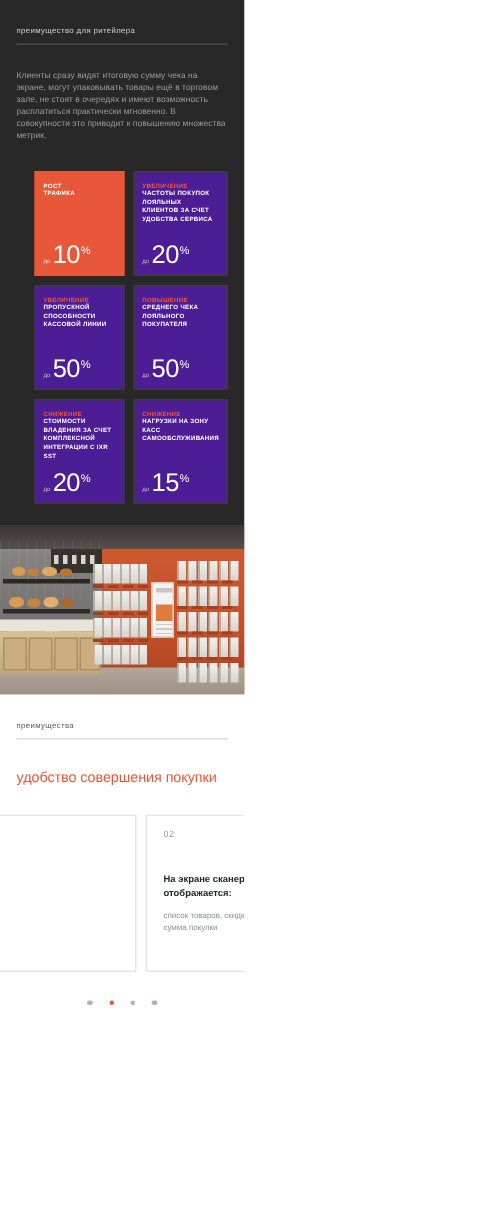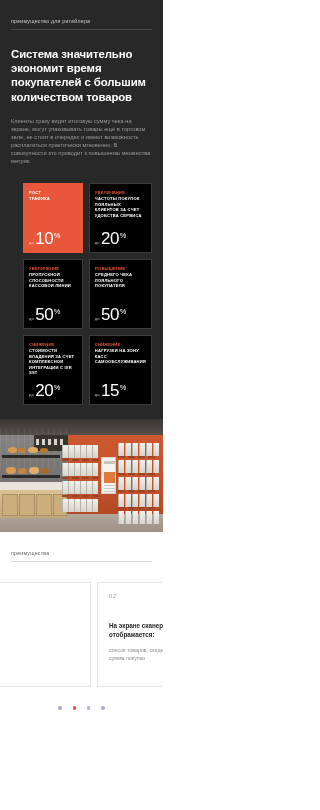--- a/index.html
+++ b/index.html
@@ -63,21 +63,21 @@
     gap: 6px;
     padding-left: 12px;
   }
   .stat-card {
     border: 1px solid #3c3c3c;
     box-sizing: border-box;
     padding: 6px 5px 5px 5px;
     min-height: 70px;
     display: flex;
     flex-direction: column;
-    background: #000000;
+    background: #4c1d95;
   }
   .stat-card.accent {
     background: #e8573a;
     border-color: #e8573a;
   }
   .stat-label {
     font-size: 4.1px;
     line-height: 5.6px;
     font-weight: 700;
     letter-spacing: 0.2px;
@@ -328,21 +328,20 @@
 </head>
 <body>
 
 <div class="page">
 
   <section class="dark-section">
 
     <div class="eyebrow">преимущество для ритейлера</div>
     <div class="eyebrow-rule"></div>
 
-    <h1 class="headline">Система значительно экономит время покупателей с большим количеством товаров</h1>
 
     <p class="body-copy">Клиенты сразу видят итоговую сумму чека на экране, могут упаковывать товары ещё в торговом зале, не стоят в очередях и имеют возможность расплатиться практически мгновенно. В совокупности это приводит к повышению множества метрик.</p>
 
     <div class="stats-grid">
 
       <div class="stat-card accent">
         <div class="stat-label">
           <span class="lead">РОСТ</span>
           <span>ТРАФИКА</span>
         </div>
@@ -555,20 +554,21 @@
       <div class="ph-screen-img"></div>
       <div class="ph-screen-lines"></div>
     </div>
   </div>
 
   <section class="light-section">
 
     <div class="eyebrow-light">преимущества</div>
     <div class="eyebrow-rule-light"></div>
 
+    <h2 class="light-headline">удобство совершения покупки</h2>
 
     <div class="slider-viewport">
       <div class="slider-track">
 
         <div class="slide"></div>
 
         <div class="slide">
           <div class="slide-num">02</div>
           <div class="slide-title">На экране сканера отображается:</div>
           <div class="slide-text">список товаров, скидки и общая сумма покупки</div>

